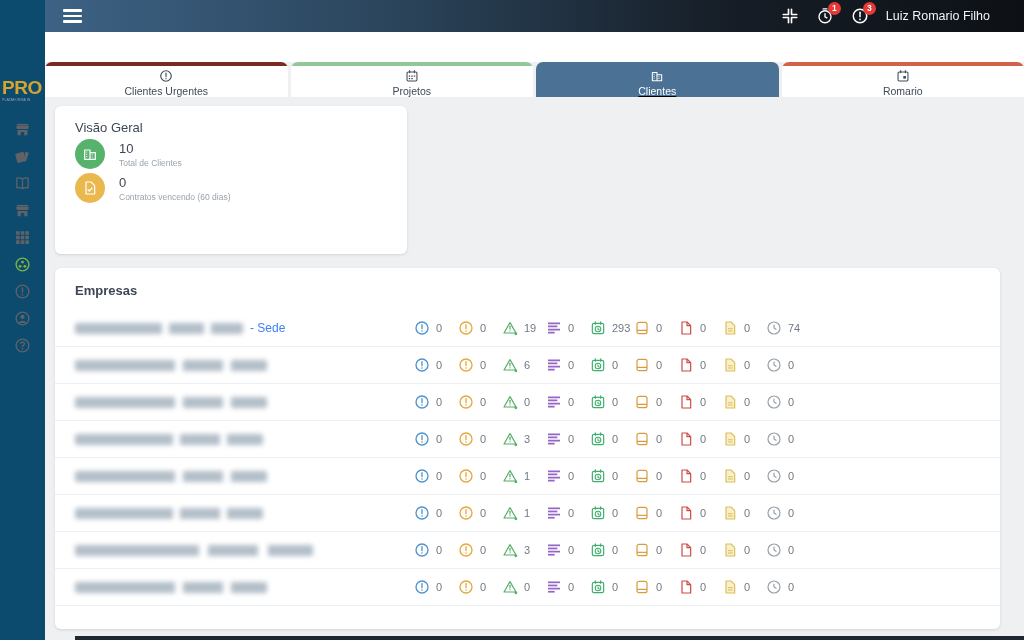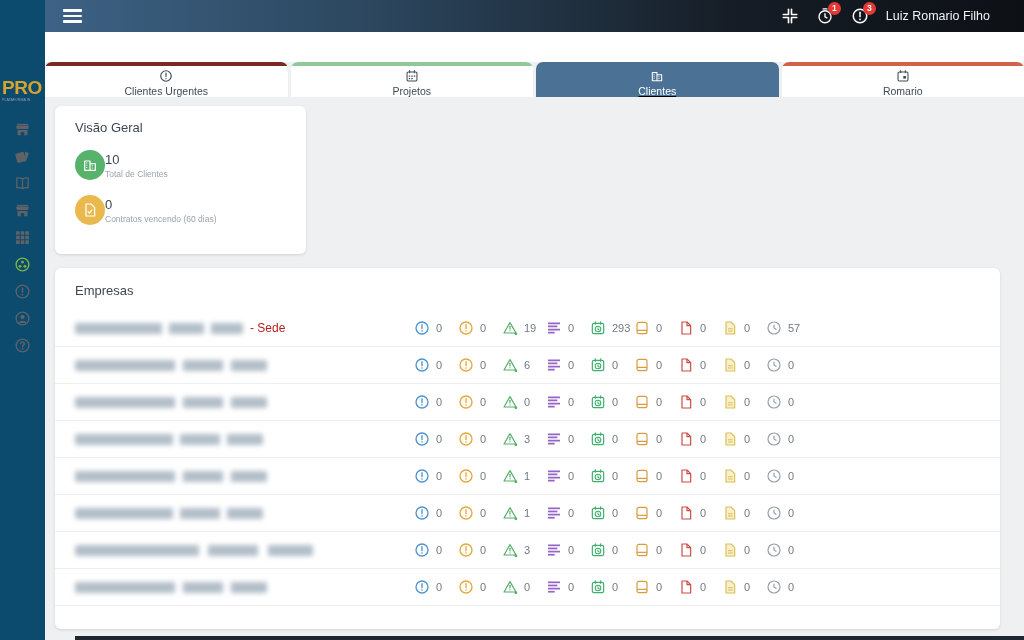--- a/index.html
+++ b/index.html
@@ -33,40 +33,40 @@
   .tabs{position:absolute;left:45px;top:62px;width:979px;height:35px;display:flex;gap:3px;z-index:4}
   .tab{flex:1;position:relative;background:#fff;border-radius:7px 7px 0 0;display:flex;flex-direction:column;
        align-items:center;padding-top:5px;cursor:pointer;overflow:hidden}
   .tab-accent{position:absolute;top:0;left:0;right:0;height:4px;border-radius:7px 7px 0 0}
   .tab-icon{width:14px;height:14px;color:#3e4a57;margin-top:2px}
   .tab-label{font-size:10.5px;color:#3e4a57;margin-top:2px}
   .tab.active .tab-icon,.tab.active .tab-label{color:#fff}
 
   
   .card{position:absolute;background:#fff;border-radius:6px;box-shadow:0 1px 3px rgba(20,30,40,.13)}
-  .overview{left:55px;top:106px;width:251px;height:148px;padding:14px 20px;box-sizing:border-box}
+  .overview{left:55px;top:106px;width:352px;height:148px;padding:14px 20px;box-sizing:border-box}
   .overview h2{margin:0;font-size:13px;font-weight:400;color:#3d4754}
-  .stat{display:flex;align-items:center;margin-top:15px}
+  .stat{display:flex;align-items:center;gap:14px;margin-top:4px}
   .stat-circle{width:30px;height:30px;border-radius:50%;display:flex;align-items:center;justify-content:center;flex:0 0 30px}
   .stat-circle svg{width:16px;height:16px;color:#fff}
   .stat-value{font-size:13px;color:#3d4754}
   .stat-label{font-size:8.5px;color:#9aa3ac;margin-top:2px}
 
   .companies{left:55px;top:268px;width:945px;height:361px;overflow:hidden}
-  .companies h2{margin:0;padding:15px 20px 12px;font-size:13px;font-weight:400;color:#3d4754}
+  .companies h2{margin:0;padding:15px 20px 12px;font-size:13px;font-weight:700;color:#3d4754}
   .thead{height:28px;background:#f6f8f9;display:flex;align-items:center;border-bottom:1px solid #e9edf0;position:relative}
   .th{font-size:9px;font-weight:700;color:#8b95a1;letter-spacing:1px;text-transform:uppercase}
   .th-name{width:343px;padding-left:20px;box-sizing:border-box}
   .th-divider{position:absolute;left:343px;top:5px;bottom:5px;width:1px;background:#dde3e8}
   .th-pend{padding-left:12px}
   .trow{height:36px;display:flex;align-items:center;border-bottom:1px solid #edf0f3}
   .cell-name{width:343px;padding-left:20px;box-sizing:border-box;display:flex;align-items:center}
   .name-blur{height:11px;border-radius:2px;filter:blur(2.5px);
      background:linear-gradient(90deg,#b2bec8 0 52%,rgba(178,190,200,0) 52% 56%,#b2bec8 56% 77%,rgba(178,190,200,0) 77% 81%,#b2bec8 81% 100%)}
-  .suffix{font-size:12px;color:#b91c1c;margin-left:7px;white-space:nowrap}
+  .suffix{font-size:12px;color:#3b82f6;margin-left:7px;white-space:nowrap}
   .cell-pend{display:flex;align-items:center;padding-left:16px}
   .pair{display:flex;align-items:center;gap:6px;width:44px;flex:0 0 44px}
   .picon{width:16px;height:16px;flex:0 0 16px}
   .pcount{font-size:11px;color:#6f7a85}
 
   .bottom-edge{position:absolute;left:75px;top:636px;width:949px;height:4px;background:#1f2730}
   .defs{position:absolute;width:0;height:0;overflow:hidden}
 </style>
 </head>
 <body>
@@ -376,21 +376,21 @@
             <div class="pair">
               <svg class="picon" style="color:#dec04e">
                 <use href="#sym-filelines"></use>
               </svg>
               <span class="pcount">0</span>
             </div>
             <div class="pair">
               <svg class="picon" style="color:#97a0a8">
                 <use href="#sym-clock"></use>
               </svg>
-              <span class="pcount">57</span>
+              <span class="pcount">74</span>
             </div>
           </div>
         </div>
         <div class="trow">
           <div class="cell-name">
             <span class="name-blur" style="width: 192px;"></span>
           </div>
           <div class="cell-pend">
             <div class="pair">
               <svg class="picon" style="color:#4f93ce">

